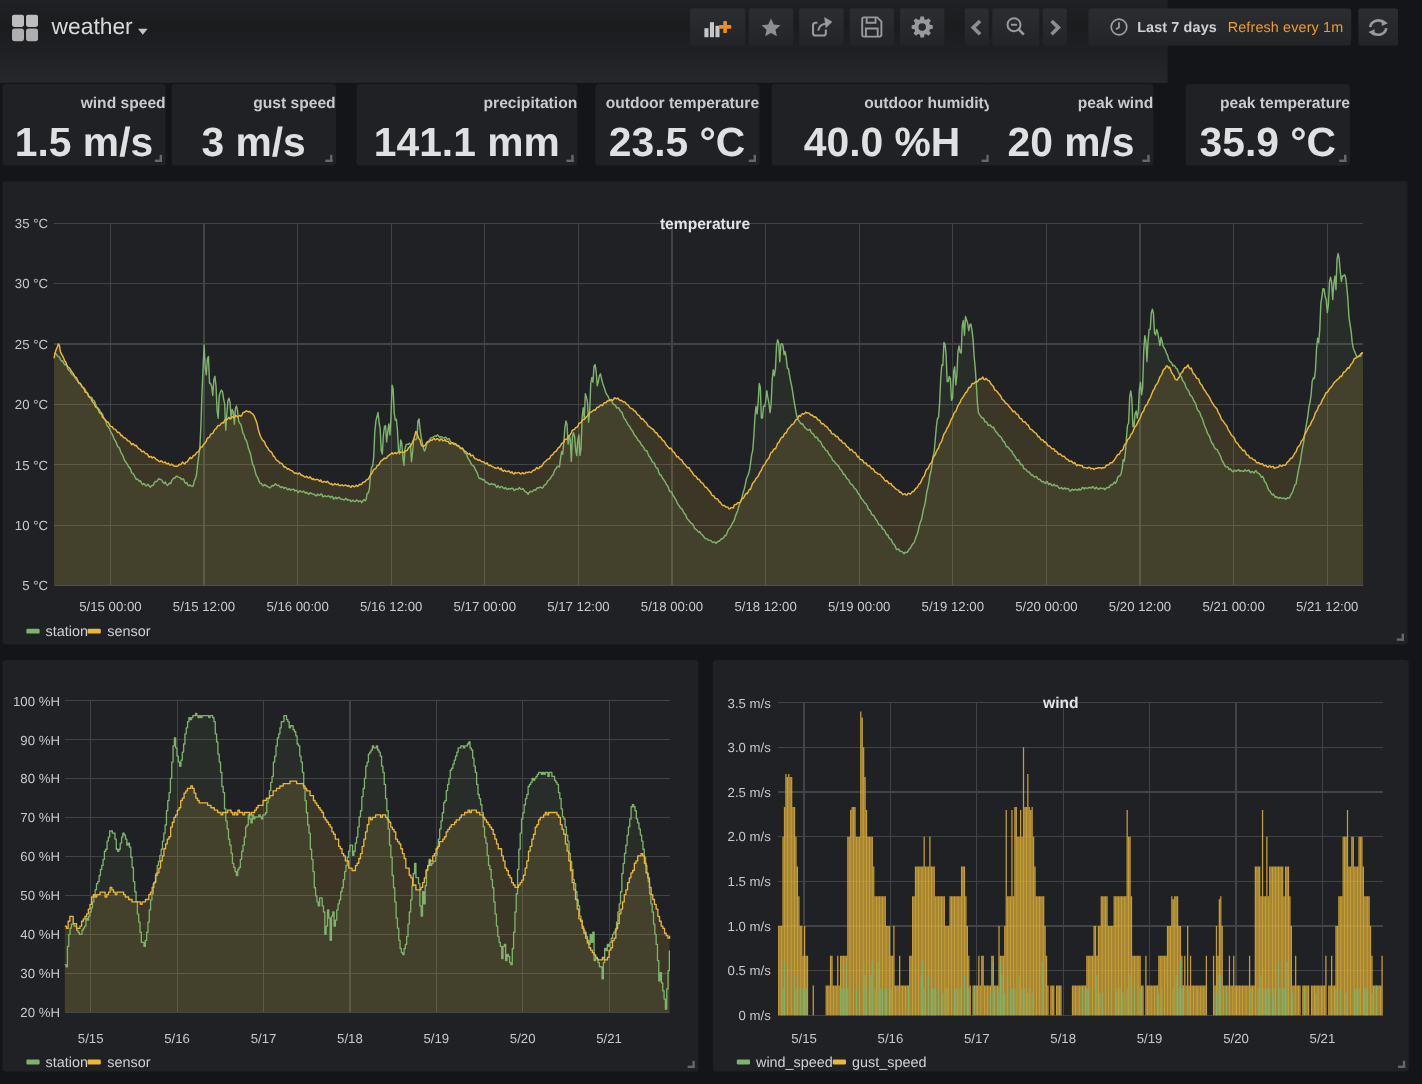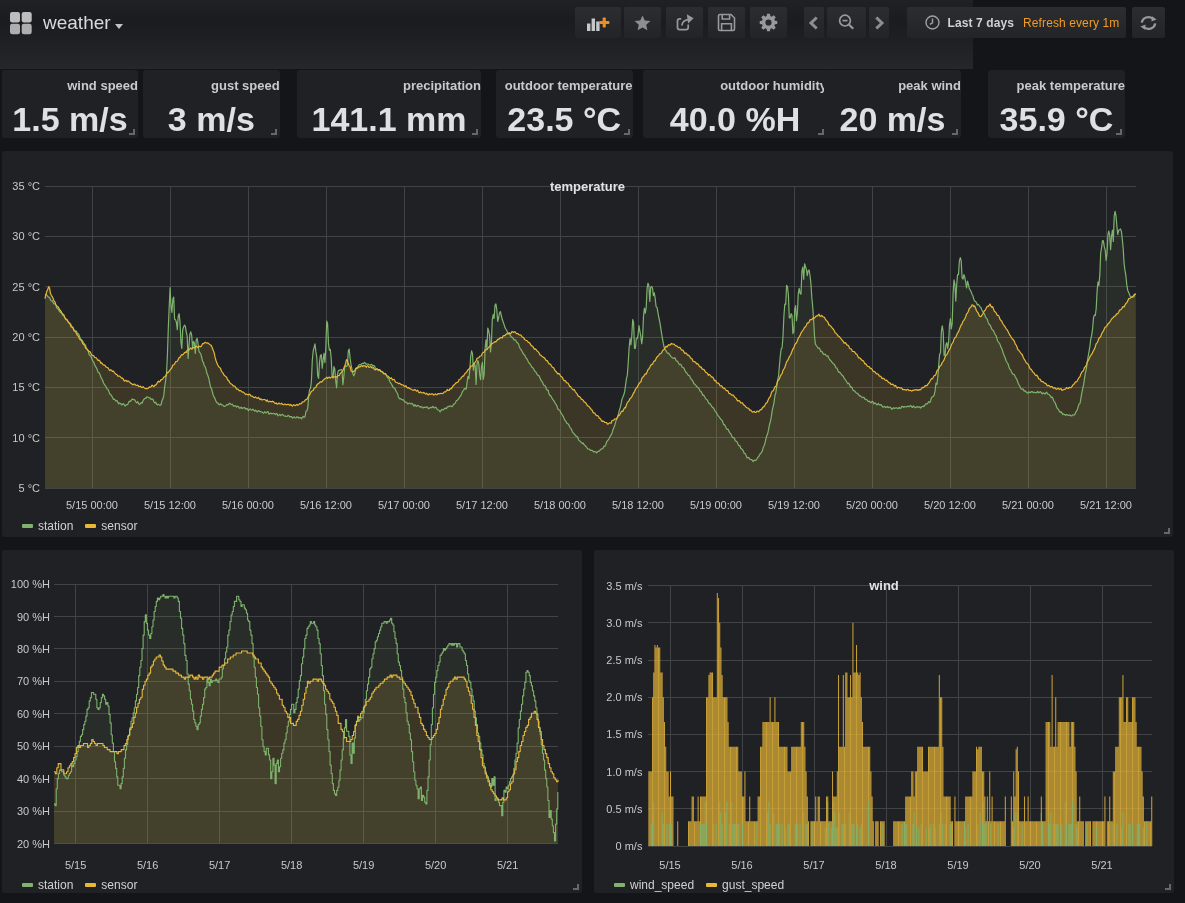--- a/index.html
+++ b/index.html
@@ -16,21 +16,21 @@
 .t2 { color:#ef9b26; font-size:12px; font-weight:normal; margin-left:9px; letter-spacing:0.1px; }
 .panel { position:absolute; background:#202124; border-radius:3px; }
 .stat { top:70px; height:68px; }
 .stitle { text-align:right; margin-top:8px; font-size:13px; font-weight:bold; color:#c9cacb; }
 .sval { text-align:center; margin-top:7px; font-size:34px; font-weight:bold; color:#DFE0E2; letter-spacing:0px; }
 .rsz { position:absolute; right:3px; bottom:3px; width:6px; height:6px;
   border-right:2px solid #66676a; border-bottom:2px solid #66676a; }
 .gtitle { position:absolute; width:100%; text-align:center; top:8px; font-size:13px; font-weight:bold; color:#e3e3e5;margin-top:20px; }
 .legend { position:absolute; font-size:12px; color:#d0d1d2; }
 .licon { display:inline-block; width:11px; height:4px; border-radius:1px; margin-right:5px; vertical-align:2px; }
-.lname { margin-right:12px; }
+.lname { }
 </style></head>
 <body>
 <div class="navbar">
     <svg class="logo" width="22" height="23" viewBox="0 0 22 23">
       <rect x="0" y="0" width="10" height="10.5" rx="2.2" fill="#bdbdbf"></rect>
       <rect x="11.7" y="0" width="10" height="10.5" rx="2.2" fill="#bdbdbf"></rect>
       <rect x="0" y="11.8" width="10" height="10.5" rx="2.2" fill="#aeaeb0"></rect>
       <rect x="11.7" y="11.8" width="10" height="10.5" rx="2.2" fill="#aeaeb0"></rect>
     </svg>
     <div class="dtitle">weather</div>

